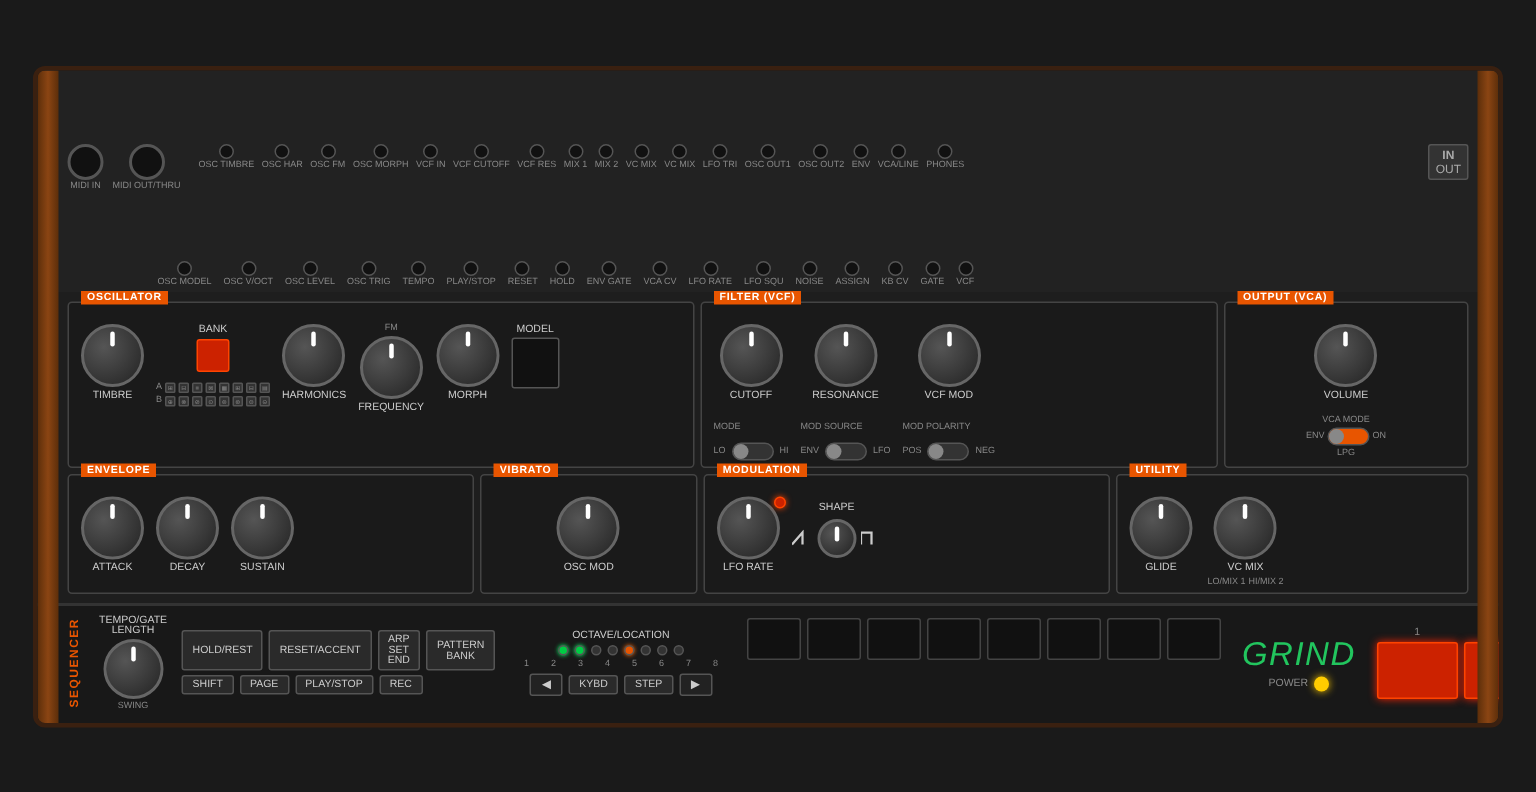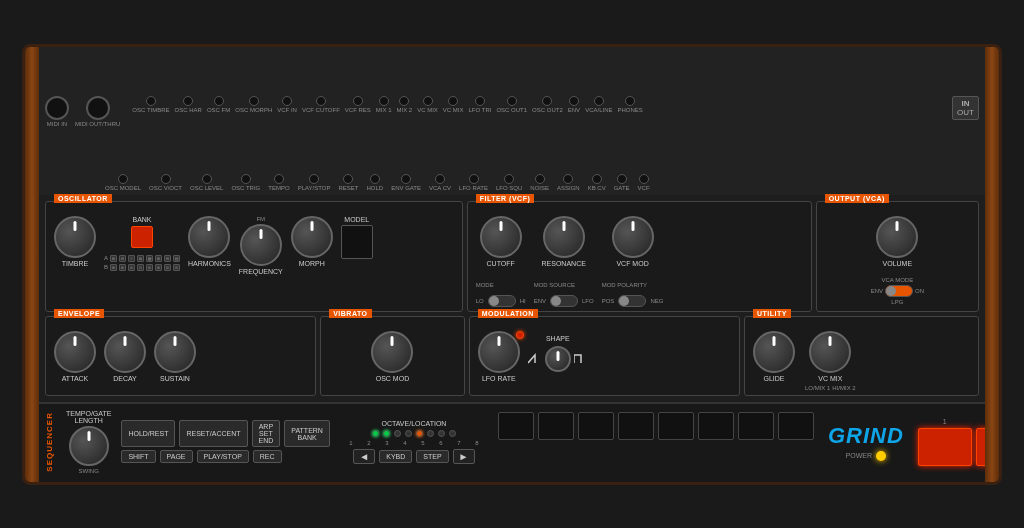--- a/index.html
+++ b/index.html
@@ -324,22 +324,22 @@
       border-radius: 2px;
     }
     .seq-pad-lit {
       background: #cc2200;
       border-color: #ff4400;
       box-shadow: 0 0 6px #ff2200;
     }
 
     .grind-logo {
       font-size: 22px;
-      font-weight: 700;
-      color: #0ea5e9;
+      font-weight: 400;
+      color: #22c55e;
       font-style: italic;
       letter-spacing: 1px;
       text-align: right;
     }
     .power-led {
       width: 10px;
       height: 10px;
       border-radius: 50%;
       background: #ffcc00;
       box-shadow: 0 0 6px #ffcc00;

